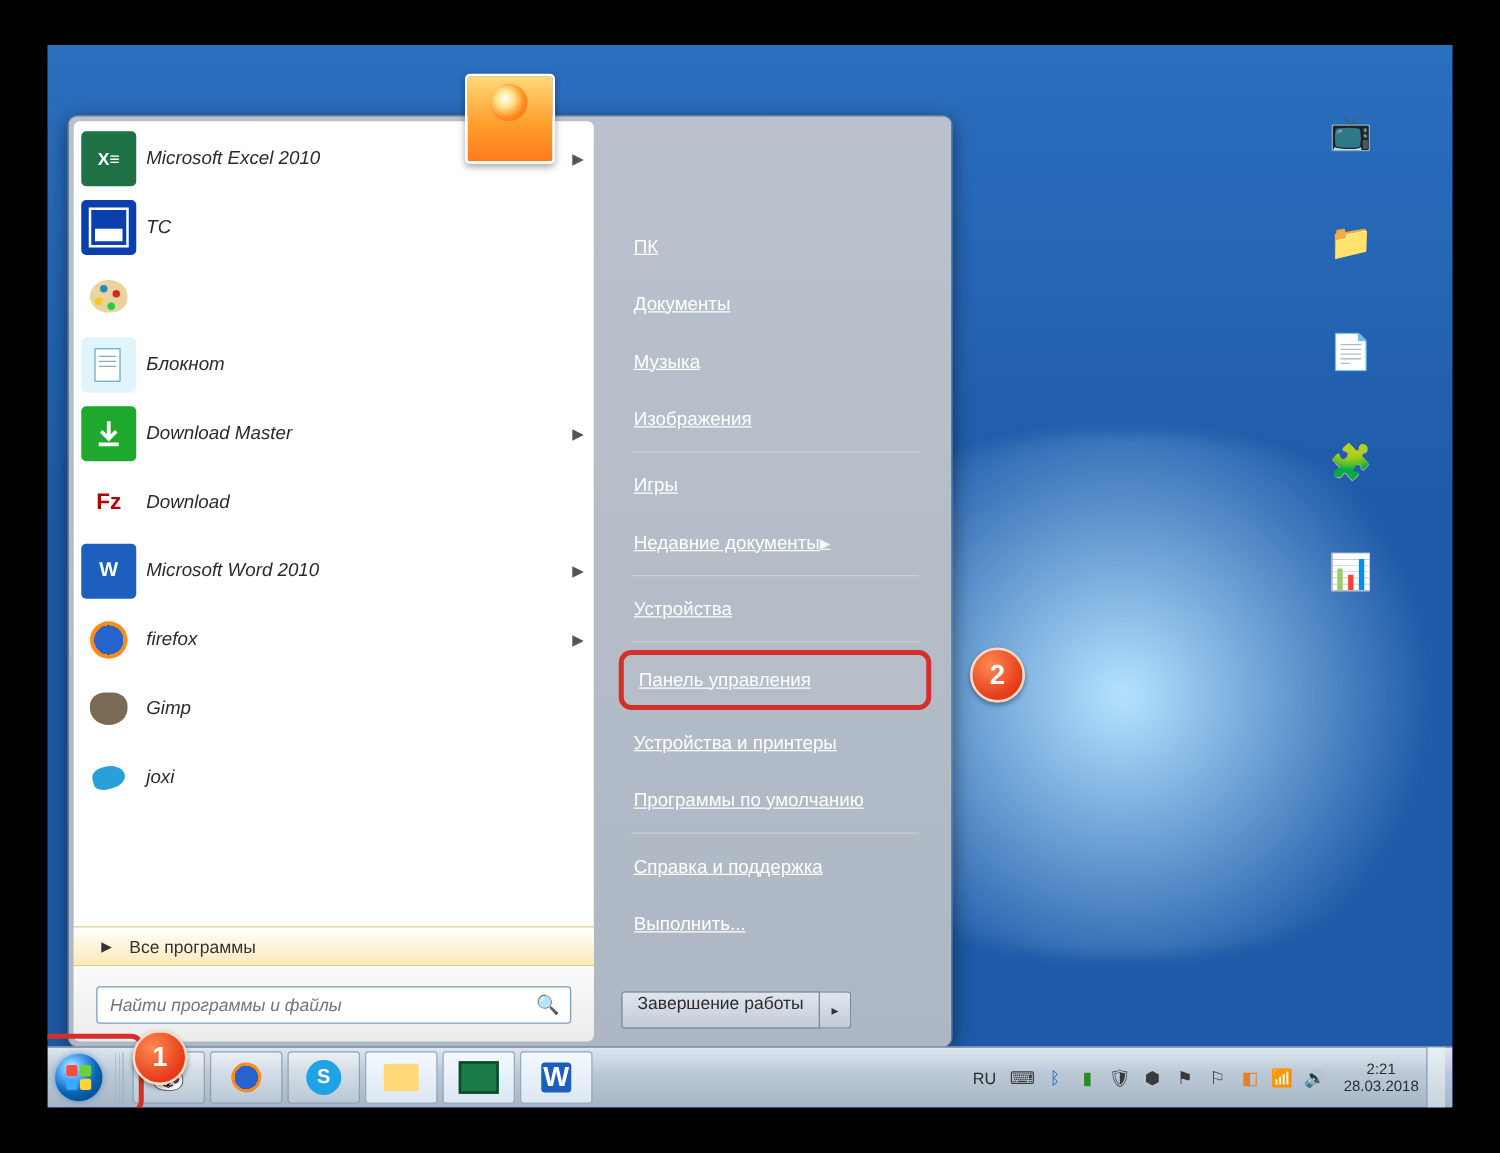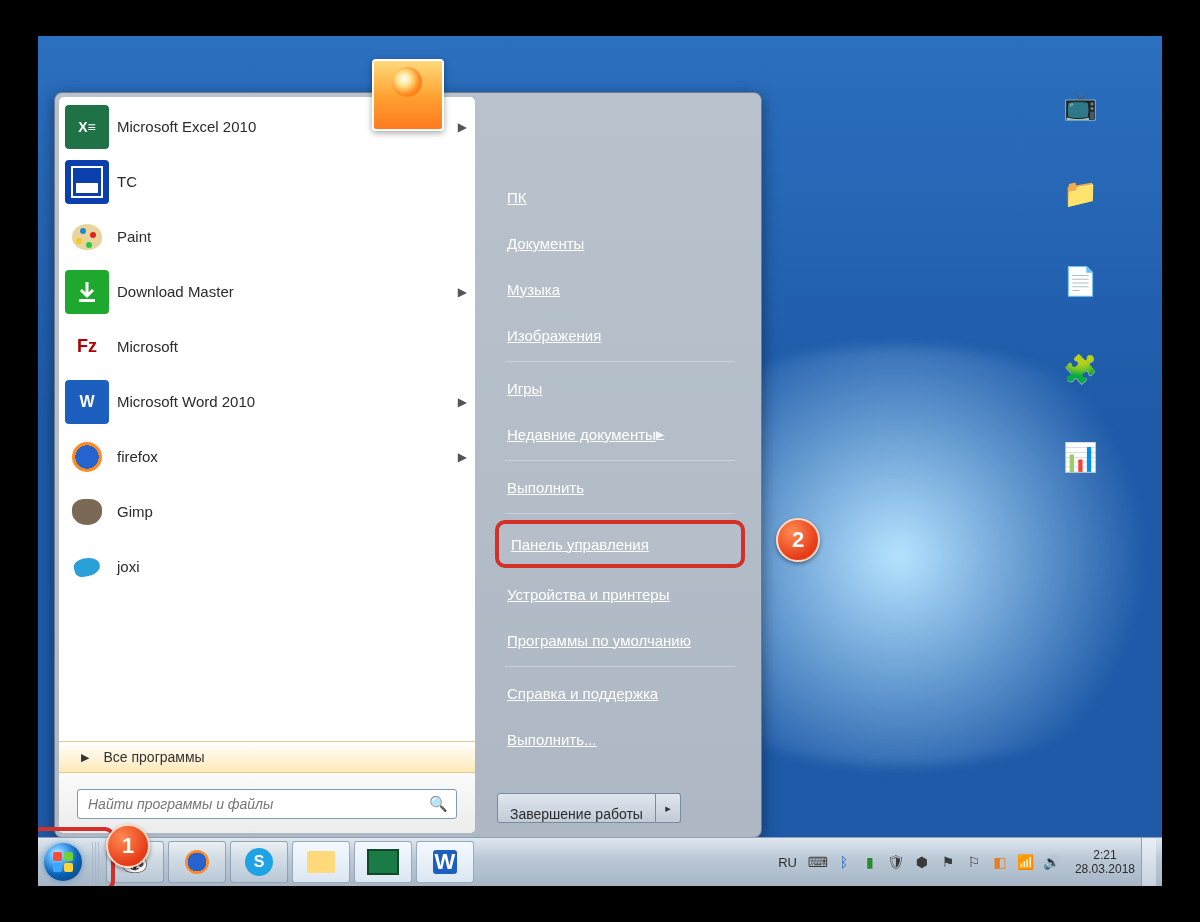--- a/index.html
+++ b/index.html
@@ -8,40 +8,40 @@
     background:radial-gradient(circle,#b6e3ff 0%,rgba(40,110,190,0) 65%);filter:blur(6px);}
   .desktop-icons{position:absolute;right:40px;top:40px;width:70px;}
   .dicon{width:58px;height:58px;margin-bottom:30px;border-radius:6px;display:flex;align-items:center;justify-content:center;font-size:28px;color:#fff;}
   .start-menu{position:absolute;left:16px;bottom:48px;width:706px;height:744px;
     background:linear-gradient(180deg,#b9c2cc 0%,#aeb8c4 100%);
     border:1px solid #6c7c8e;border-radius:8px;box-shadow:0 4px 16px rgba(0,0,0,.45);display:flex;}
   .sm-left{margin:4px;width:416px;height:calc(100% - 8px);background:#fff;border-radius:5px;display:flex;flex-direction:column;}
   .prog-list{flex:1;overflow:hidden;padding-top:2px;}
   .prog{height:55px;display:flex;align-items:center;padding:0 8px 0 6px;cursor:default;}
   .prog .ico{width:44px;height:44px;margin-right:8px;display:flex;align-items:center;justify-content:center;border-radius:4px;}
-  .prog .lbl{flex:1;font-size:15px;color:#2b2b2b;}
+  .prog .lbl{flex:1;font-size:15px;color:#2b2b2b;font-style:italic;}
   .prog .arr{color:#555;font-size:12px;}
   .all-progs{height:30px;background:linear-gradient(180deg,#fff,#ffe9b8);border-top:1px solid #e1cc8f;border-bottom:1px solid #e1cc8f;
     display:flex;align-items:center;padding-left:22px;font-size:14px;color:#333;}
   .all-progs .tri{color:#333;margin-right:14px;font-size:11px;}
   .search-wrap{padding:16px 18px 14px 18px;background:linear-gradient(180deg,#fbfbfb,#ececec);border-bottom-left-radius:5px;border-bottom-right-radius:5px;}
   .search{height:28px;border:1px solid #7d9ab8;border-radius:3px;background:#fff;display:flex;align-items:center;padding:0 8px;}
   .search input{flex:1;border:none;outline:none;font-size:14px;font-style:italic;color:#0369a1;background:transparent;}
   .search .sicon{color:#4a6d9a;font-size:15px;}
   .sm-right{flex:1;padding:84px 16px 0 16px;color:#fff;position:relative;}
   .ritem{height:40px;display:flex;align-items:center;padding:0 12px;border-radius:3px;font-size:15px;color:#fff;cursor:default;justify-content:flex-start;text-decoration:underline;}
   .ritem .rar{color:#fff;font-size:11px;opacity:.85;}
   .ritem + .ritem{margin-top:6px;}
   .rsep{height:1px;background:rgba(255,255,255,.3);margin:6px 10px;}
   .user-pic{position:absolute;left:50%;top:-34px;transform:translateX(-50%);width:68px;height:68px;border:2px solid #fff;border-radius:4px;
     background:linear-gradient(180deg,#ffd97a 0%,#ff9f2e 55%,#ff7a1f 100%);box-shadow:0 2px 6px rgba(0,0,0,.35);}
   .user-pic:after{content:"";position:absolute;left:18px;top:6px;width:30px;height:30px;border-radius:50%;
     background:radial-gradient(circle at 40% 40%,#fff 0%,#ffe28a 28%,#ff8c20 60%,#ff5a00 100%);}
   .shutdown{position:absolute;left:calc(416px + 4px + 16px + 6px);bottom:14px;display:flex;}
-  .shut-btn{height:28px;padding:0 12px;background:linear-gradient(180deg,#e0e6ee,#c2cbd6);border:1px solid #7b8a9e;border-top-left-radius:3px;border-bottom-left-radius:3px;color:#2c2c2c;font-size:14px;display:flex;align-items:flex-end;}
+  .shut-btn{height:28px;padding:0 12px;background:linear-gradient(180deg,#e0e6ee,#c2cbd6);border:1px solid #7b8a9e;border-top-left-radius:3px;border-bottom-left-radius:3px;color:#2c2c2c;font-size:14px;display:flex;align-items:flex-start;}
   .shut-arrow{height:28px;width:24px;background:linear-gradient(180deg,#e0e6ee,#c2cbd6);border:1px solid #7b8a9e;border-left:none;border-top-right-radius:3px;border-bottom-right-radius:3px;display:flex;align-items:center;justify-content:center;color:#333;font-size:11px;}
   
   .hl{border:4px solid #d3302a;border-radius:10px;background:rgba(255,255,255,0.04);}
   
   .taskbar{position:absolute;left:0;right:0;bottom:0;height:48px;
     background:linear-gradient(180deg,#dfe7ef 0%,#bccad8 40%,#a7b6c5 100%);
     border-top:1px solid #8fa0b2;display:flex;align-items:center;}
   .start-btn{width:50px;height:48px;display:flex;align-items:center;justify-content:center;cursor:pointer;}
   .start-orb{width:38px;height:38px;border-radius:50%;background:radial-gradient(circle at 35% 30%,#d9f3ff 0%,#5fb6ff 22%,#0a63b5 55%,#063e70 100%);
     position:relative;box-shadow:0 0 6px rgba(40,120,200,.6);}
@@ -117,38 +117,48 @@
           <div class="ico ic-tc">
               <div class="floppy"></div>
             </div>
           <div class="lbl">TC</div>
         </div>
 
         <div class="prog">
           <div class="ico ic-paint">
               <div class="paint-pal"></div>
             </div>
-          <div class="lbl">Paint</div>
-        </div>
-
+        </div>
+
+        <div class="prog">
+          <div class="ico ic-note">
+            <svg width="30" height="30">
+                <rect x="4" y="2" width="20" height="26" fill="#fff" stroke="#6aa8cf"></rect>
+                <line x1="7" y1="8" x2="21" y2="8" stroke="#8ab"></line>
+                <line x1="7" y1="12" x2="21" y2="12" stroke="#8ab"></line>
+                <line x1="7" y1="16" x2="21" y2="16" stroke="#8ab"></line>
+              </svg>
+          </div>
+          <div class="lbl">Блокнот</div>
+        </div>
 
         <div class="prog">
           <div class="ico ic-dm">
             <svg width="26" height="26">
                 <path d="M13 3 v12 M7 11 l6 6 l6 -6" stroke="#fff" stroke-width="3" fill="none"></path>
                 <rect x="5" y="20" width="16" height="3" fill="#fff"></rect>
               </svg>
           </div>
           <div class="lbl">Download Master</div>
           <div class="arr">▶</div>
         </div>
 
         <div class="prog">
           <div class="ico ic-fz">Fz</div>
-          <div class="lbl">Microsoft</div>
+          <div class="lbl">Download</div>
         </div>
 
         <div class="prog">
           <div class="ico ic-word">W</div>
           <div class="lbl">Microsoft Word 2010</div>
           <div class="arr">▶</div>
         </div>
 
         <div class="prog">
           <div class="ico ic-ff">
@@ -204,21 +214,21 @@
       <div class="rsep"></div>
       <div class="ritem">
           <span>Игры</span>
         </div>
       <div class="ritem">
           <span>Недавние документы</span>
           <span class="rar">▶</span>
         </div>
       <div class="rsep"></div>
       <div class="ritem">
-          <span>Выполнить</span>
+          <span>Устройства</span>
         </div>
       <div class="rsep"></div>
       <div class="ritem hl" style="position:relative;">
         <span>Панель управления</span>
       </div>
       <div class="ritem">
           <span>Устройства и принтеры</span>
         </div>
       <div class="ritem">
           <span>Программы по умолчанию</span>

